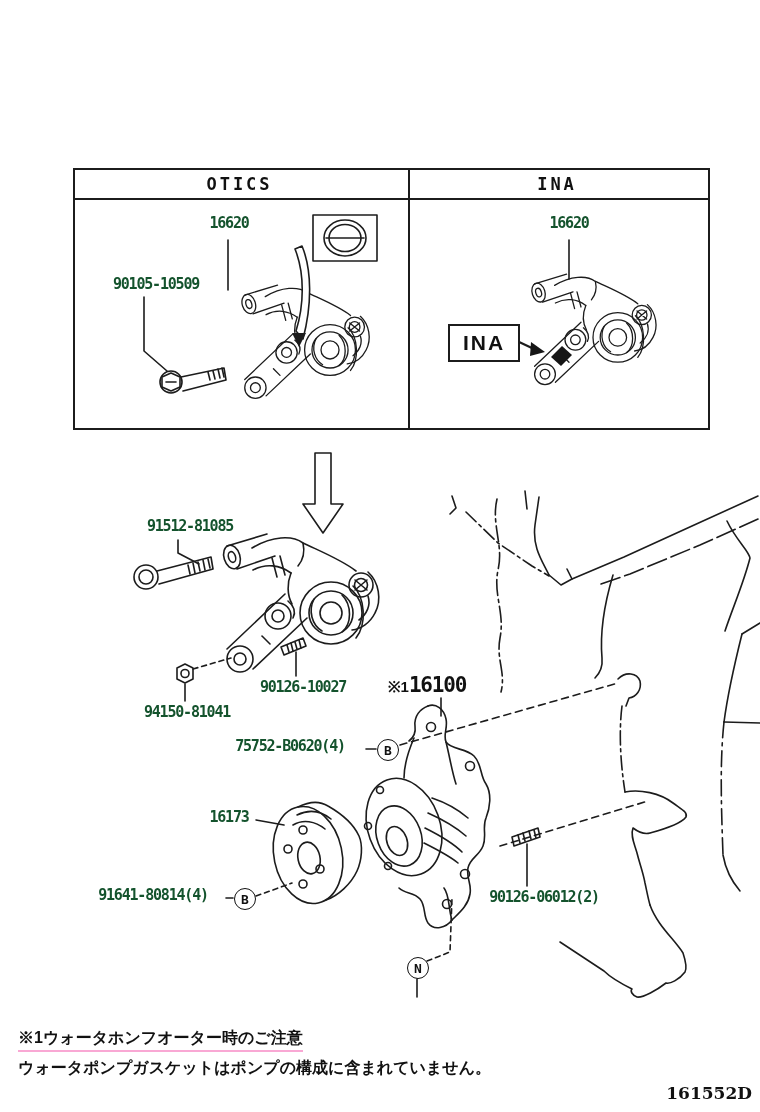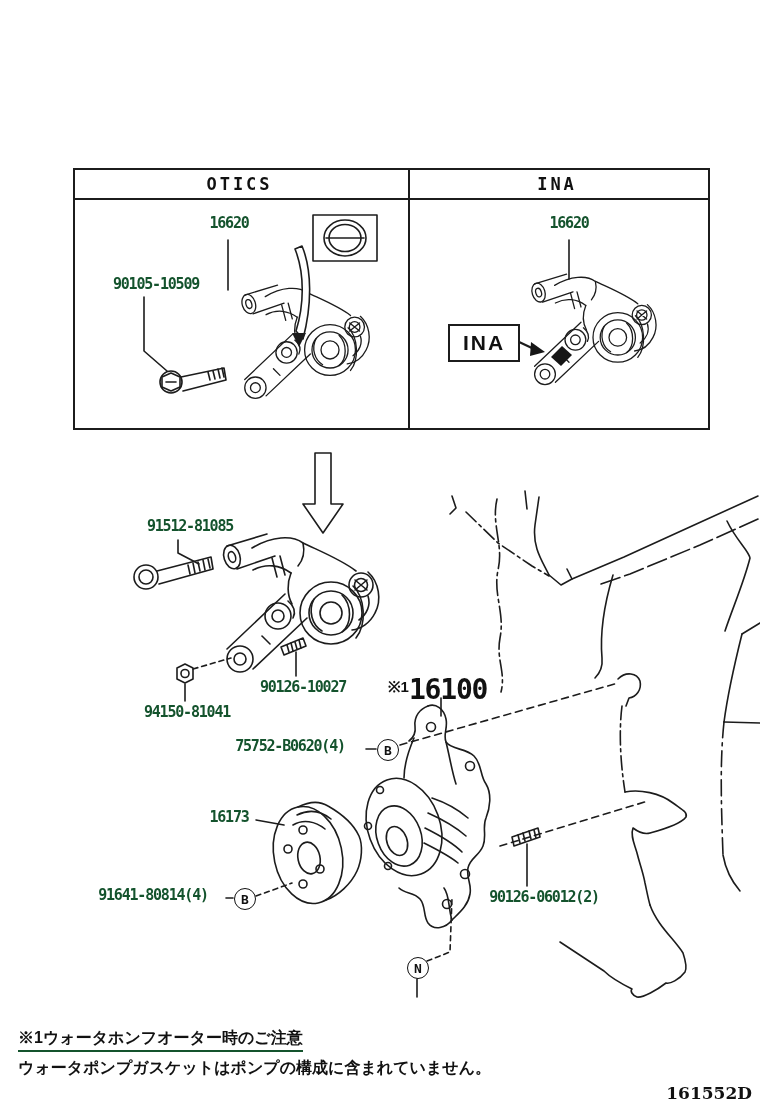--- a/index.html
+++ b/index.html
@@ -14,27 +14,27 @@
   .tablebox{position:absolute;left:73px;top:168px;width:633px;height:258px;
             border:2px solid #1c1c1c;}
   .tbl-hdiv{position:absolute;left:0;right:0;top:28px;height:2px;background:#1c1c1c;}
   .tbl-vdiv{position:absolute;left:333px;top:0;bottom:0;width:2px;background:#1c1c1c;}
   .circ{position:absolute;width:20px;height:20px;border:1.7px solid #111;border-radius:50%;
         display:flex;align-items:center;justify-content:center;
         font-family:"DejaVu Sans Mono",monospace;font-weight:bold;font-size:13px;background:#fff;}
   .ref16100{position:absolute;left:388px;top:673px;display:flex;align-items:flex-start;}
   .ref16100 .ref{font-weight:bold;font-size:15px;margin-top:3px;}
   .ref16100 .big{font-family:"DejaVu Sans Mono",monospace;font-weight:bold;
-                 font-size:28px;letter-spacing:-1.2px;}
+                 font-size:21px;letter-spacing:-1.2px;}
   .inabox{position:absolute;left:448px;top:324px;width:68px;height:34px;
           border:2.2px solid #1c1c1c;display:flex;align-items:center;justify-content:center;
           font-weight:bold;font-size:21px;letter-spacing:2px;background:#fff;}
   .notes{position:absolute;left:18px;top:1028px;}
   .note-title{display:inline-block;font-weight:bold;font-size:16px;color:#111;
-              border-bottom:2px solid #14532d;padding-bottom:1px;margin-bottom:4px;}
+              border-bottom:2px solid #f9a8d4;padding-bottom:1px;margin-bottom:4px;}
   .note-line{font-weight:bold;font-size:16px;line-height:23px;color:#111;}
   .figcode{position:absolute;right:8px;top:1083px;font-family:"DejaVu Serif",serif;
            font-weight:bold;font-size:17px;color:#111;}
 </style>
 </head>
 <body>
 
 <div id="page">
 
 <svg id="art" width="760" height="1112" viewBox="0 0 760 1112">

